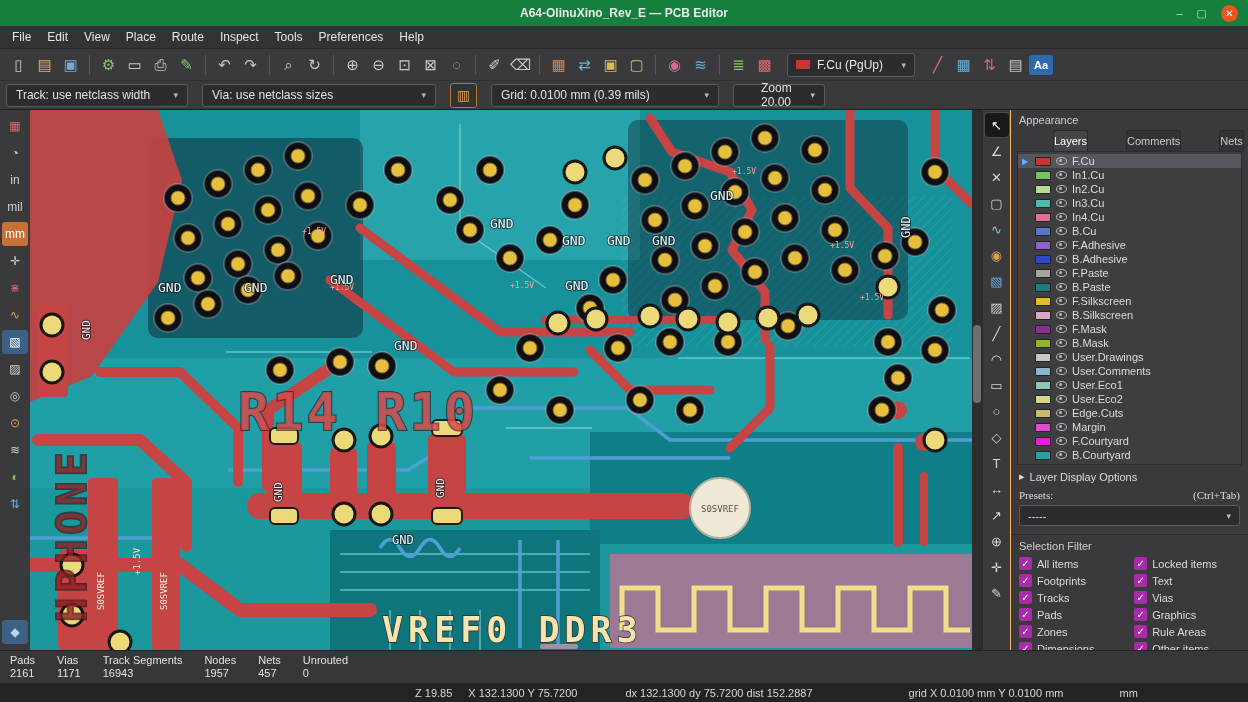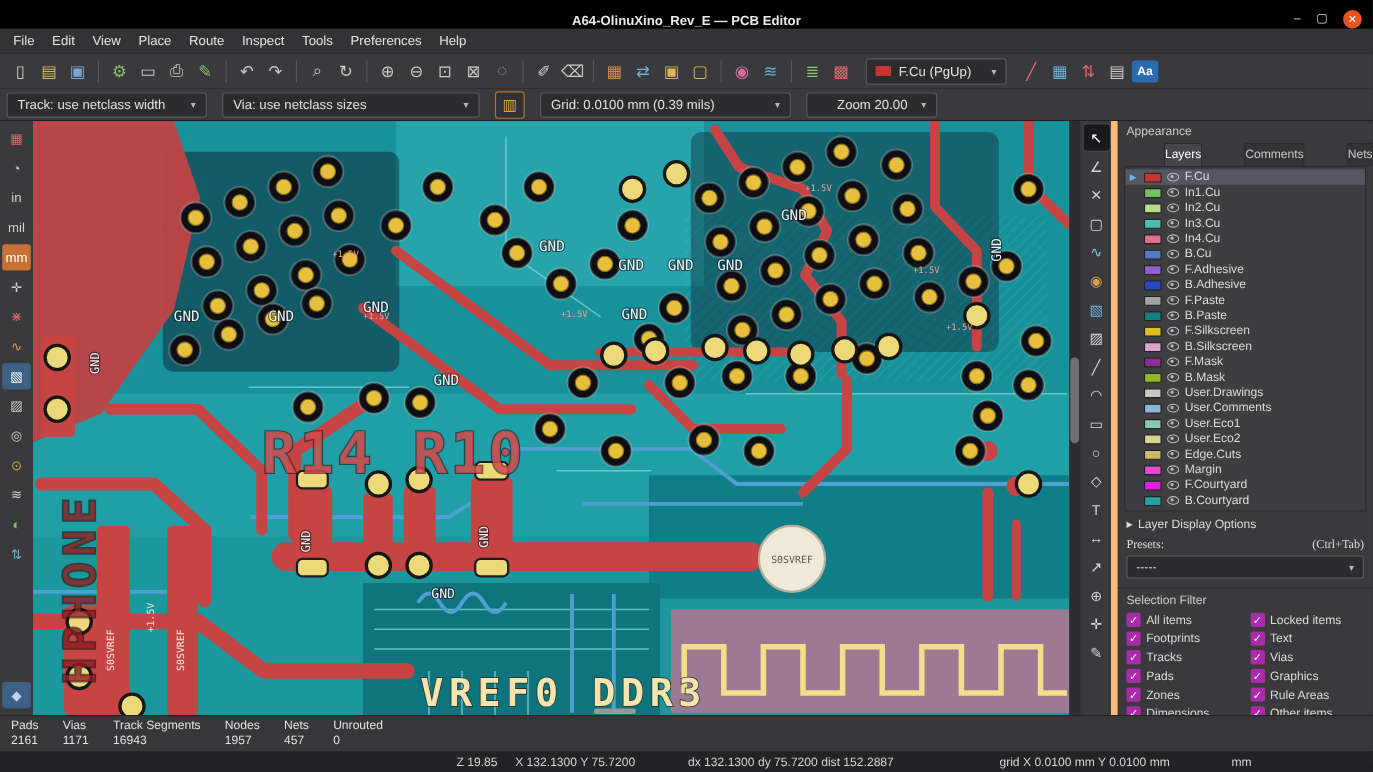--- a/index.html
+++ b/index.html
@@ -1,21 +1,21 @@
 <!DOCTYPE html>
 <html><head>
 <meta charset="utf-8">
 <style>
   * { box-sizing: border-box; margin: 0; padding: 0; }
   html,body { width:1248px; height:702px; overflow:hidden; background:#2c2c2e;
     font-family:"Liberation Sans", sans-serif; }
   .app { display:flex; flex-direction:column; width:1248px; height:702px; }
 
   
-  .titlebar { height:26px; background:#000000; position:relative; display:flex; align-items:flex-end; flex:0 0 26px; }
+  .titlebar { height:26px; background:#15803d; position:relative; display:flex; align-items:center; flex:0 0 26px; }
   .titlebar .title { position:absolute; left:0; right:0; text-align:center; font-size:12px; font-weight:bold; color:#e9e9e9; }
   .win-controls { margin-left:auto; display:flex; align-items:center; gap:14px; padding-right:10px; z-index:2; }
   .win-btn { color:#d9d9d9; font-size:11px; line-height:11px; }
   .win-close { width:17px; height:17px; border-radius:50%; background:#e9541f; color:#fff; font-size:10px;
     display:flex; align-items:center; justify-content:center; }
 
   
   .menubar { height:22px; background:#333336; display:flex; align-items:center; padding-left:4px; flex:0 0 22px; }
   .menu-item { padding:2px 8px; font-size:12px; color:#e4e4e4; }
 
@@ -28,21 +28,21 @@
   .tsep { width:1px; height:20px; background:#57575a; margin:0 5px; flex:0 0 1px; }
   .layer-combo { display:flex; align-items:center; gap:7px; background:#2c2c2e; border:1px solid #5a5a5d;
     border-radius:3px; height:24px; padding:0 8px; margin:0 9px; font-size:12px; color:#e6e6e6; min-width:128px; }
   .swatch { width:14px; height:9px; display:inline-block; }
   .caret { font-size:9px; color:#b9b9b9; margin-left:auto; }
 
   .toolbar-sub { height:30px; background:#3a3a3d; display:flex; align-items:center; gap:14px; padding:0 6px;
     border-top:1px solid #303032; border-bottom:1px solid #1e1e20; flex:0 0 30px; }
   .combo { display:flex; align-items:center; background:#2c2c2e; border:1px solid #5a5a5d; border-radius:3px;
     height:23px; padding:0 9px; font-size:12px; color:#e2e2e2; }
-  .combo-track{ width:182px; } .combo-via{ width:234px; } .combo-grid{ width:228px; } .combo-zoom{ width:119px;padding-left:27px; }
+  .combo-track{ width:182px; } .combo-via{ width:234px; } .combo-grid{ width:228px; } .combo-zoom{ width:92px;padding-left:27px; }
   .tv-btn { width:27px; height:25px; border:1px solid #b5762f; border-radius:3px; display:flex; align-items:center;
     justify-content:center; color:#d9a04a; font-size:14px; background:#323234; }
 
   
   .workspace { flex:1; display:flex; min-height:0; }
   .left-toolbar { width:30px; background:#3a3a3d; display:flex; flex-direction:column; align-items:center;
     padding:4px 0 6px; gap:3px; flex:0 0 30px; }
   .ltbtn { width:26px; height:24px; display:flex; align-items:center; justify-content:center; font-size:12px;
     color:#cfcfcf; border-radius:3px; flex:0 0 24px; }
   .ltbtn.orange { background:#c87137; color:#fff; }
@@ -55,21 +55,21 @@
   .vthumb { position:absolute; top:215px; left:1px; width:8px; height:78px; background:#707073; border-radius:4px; }
   .hscroll-hint { position:absolute; left:510px; bottom:1px; width:38px; height:5px; background:#98989b; border-radius:2px; }
 
   .right-toolbar { width:28px; background:#3a3a3d; display:flex; flex-direction:column; align-items:center;
     padding-top:3px; gap:2px; flex:0 0 28px; border-left:1px solid #2a2a2c; }
   .rtbtn { width:24px; height:24px; display:flex; align-items:center; justify-content:center; font-size:13px;
     color:#d6d6d6; border-radius:3px; flex:0 0 24px; }
   .rtbtn.active { background:#18191b; color:#fff; outline:1px solid #4a4a4e; }
 
   
-  .appearance { width:238px; flex:0 0 238px; background:#3a3a3d; border-left:6px solid #fdba74; display:flex;
+  .appearance { width:238px; flex:0 0 238px; background:#3a3a3d; border-left:1px solid #fdba74; display:flex;
     flex-direction:column; font-size:11px; color:#dcdcdc; }
   .panel-title { padding:4px 8px 2px; color:#cfcfcf; }
   .tabs { display:flex; margin:2px 6px 0; gap:2px; }
   .tab { flex:1; text-align:right; padding:4px 0; background:#333336; border:1px solid #2a2a2c; border-bottom:none;
     color:#c9c9c9; border-radius:3px 3px 0 0;margin-left:36px; }
   .tab.active { background:#46464a; color:#ffffff; }
   .layers-list { flex:0 0 314px; overflow:hidden; border:1px solid #2c2c2e; margin:0 6px; background:#3e3e41; padding:2px 0; }
   .lrow { display:flex; align-items:center; height:14px; padding:0 4px; gap:5px; }
   .lrow.selected { background:#54575e; }
   .sel-arrow { width:8px; color:#6ab0ff; font-size:8px; flex:0 0 8px; }

